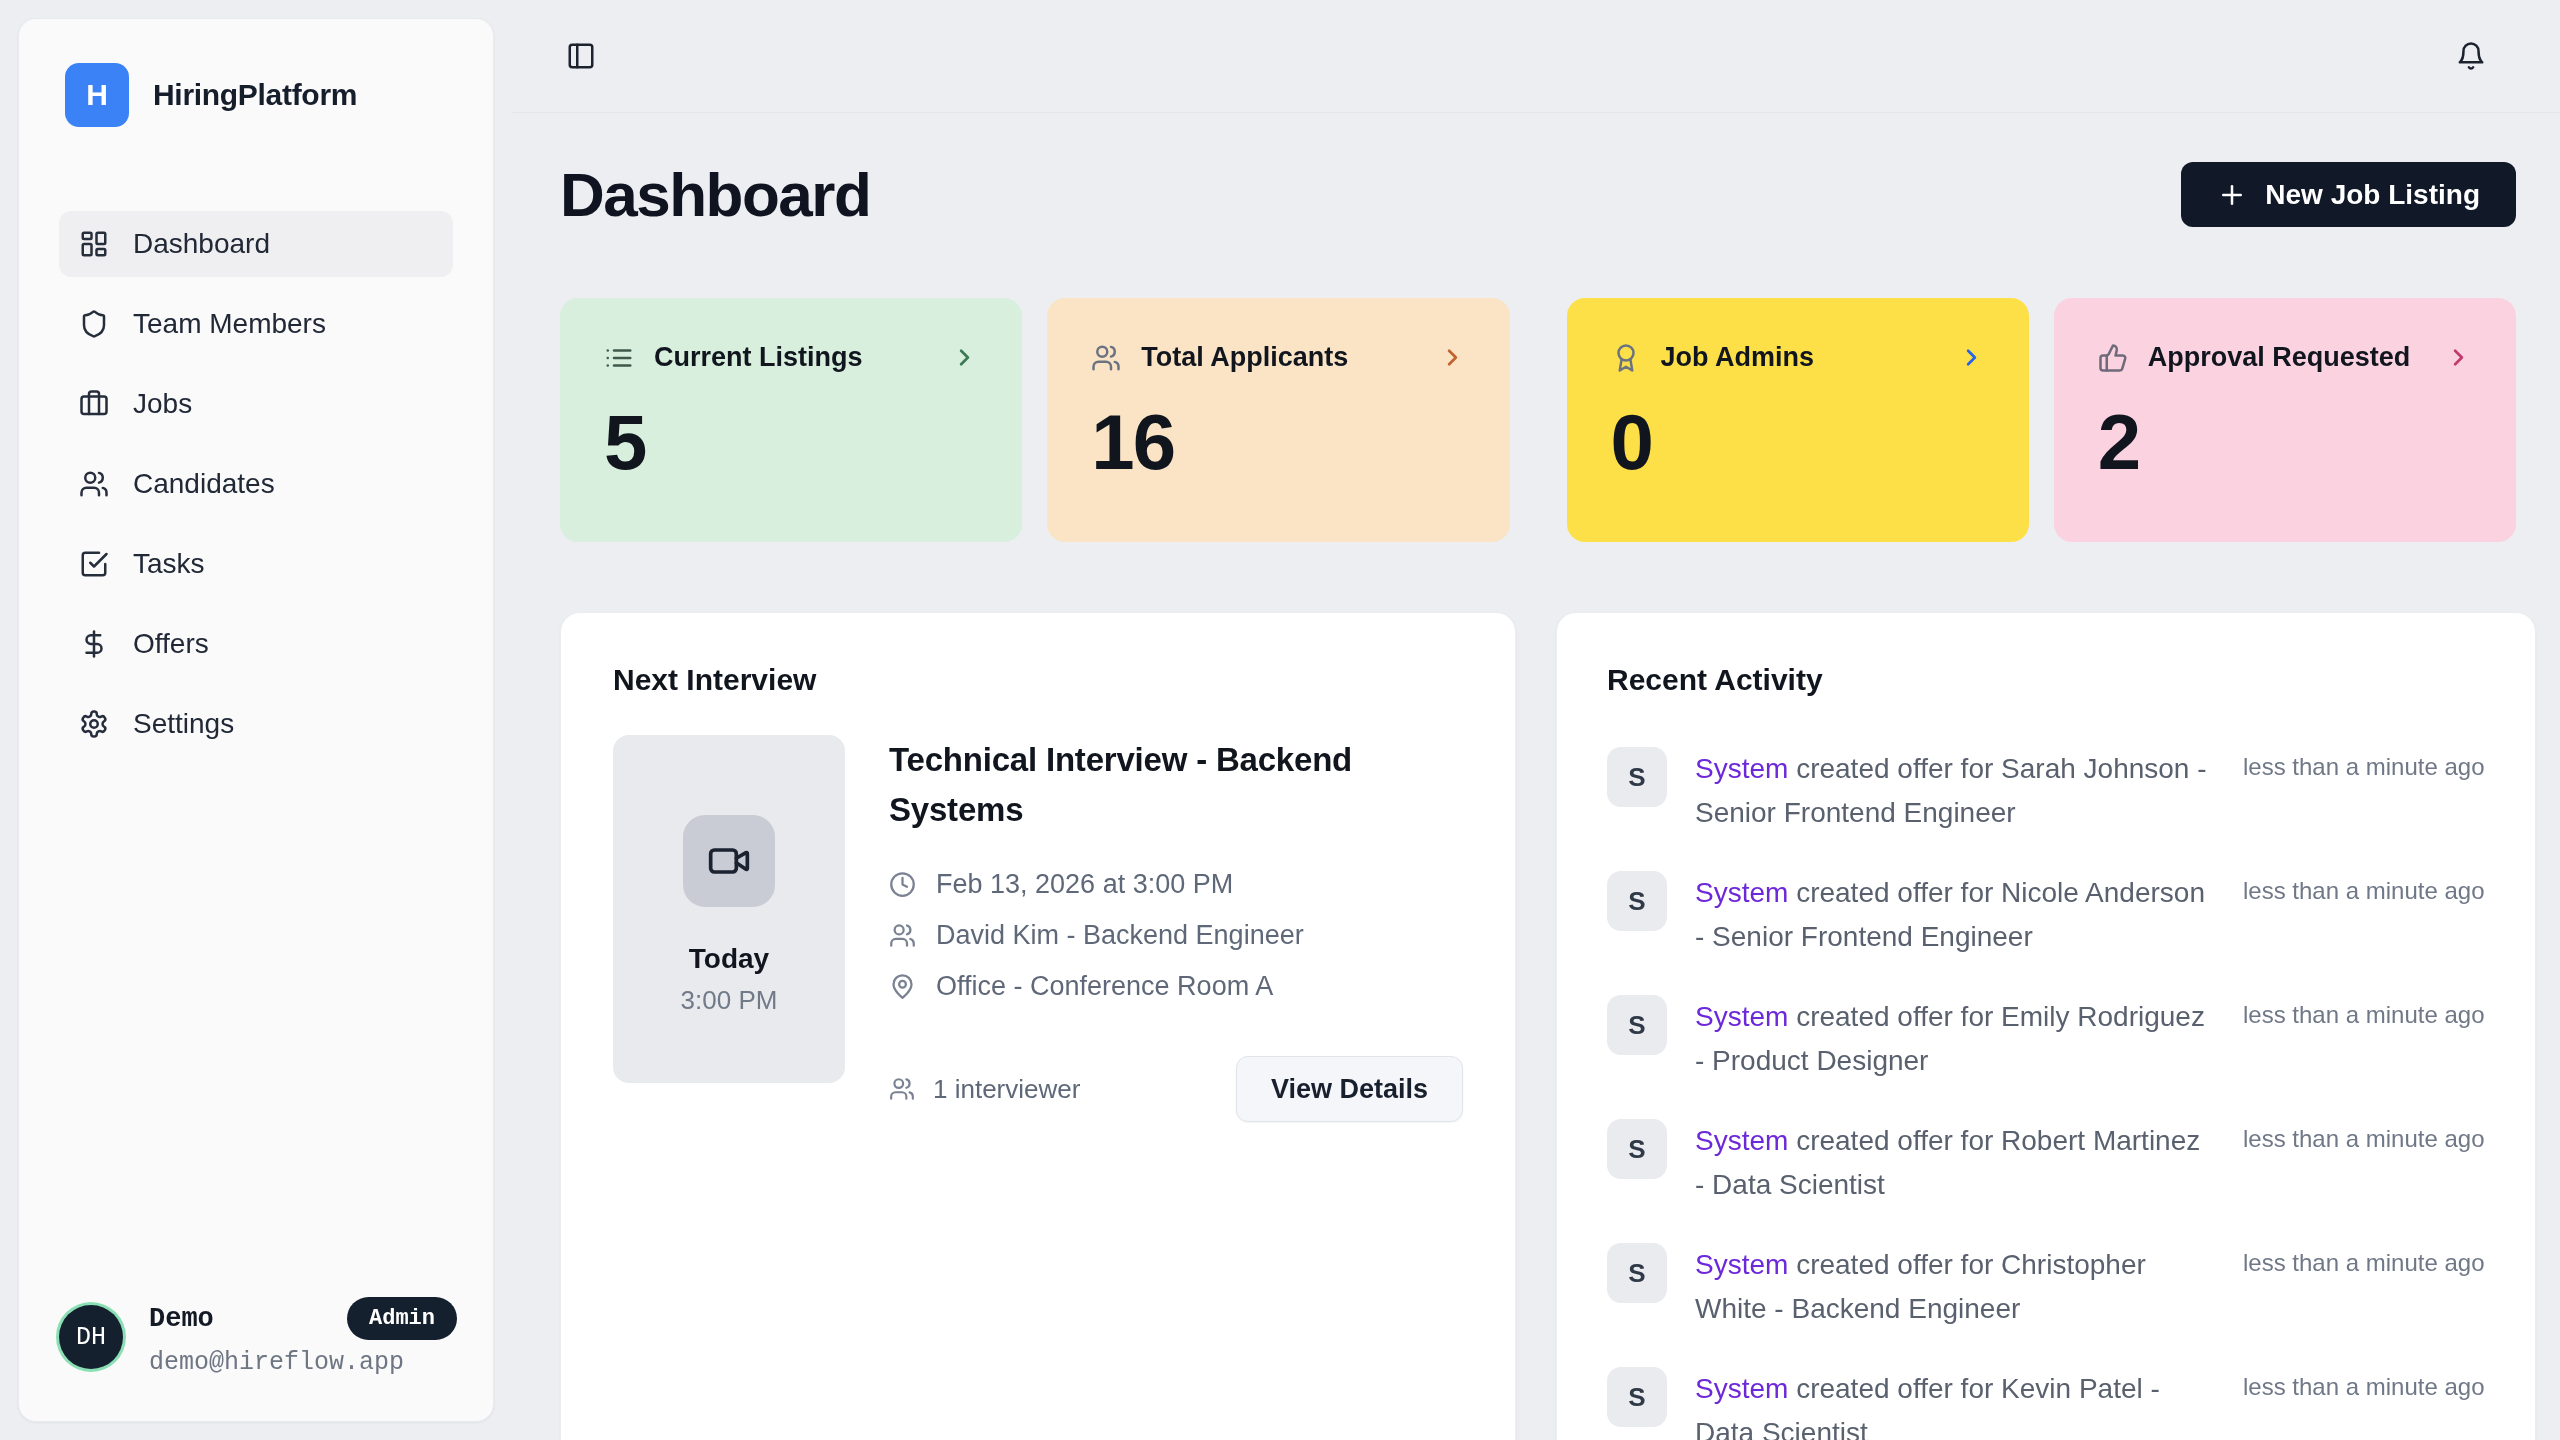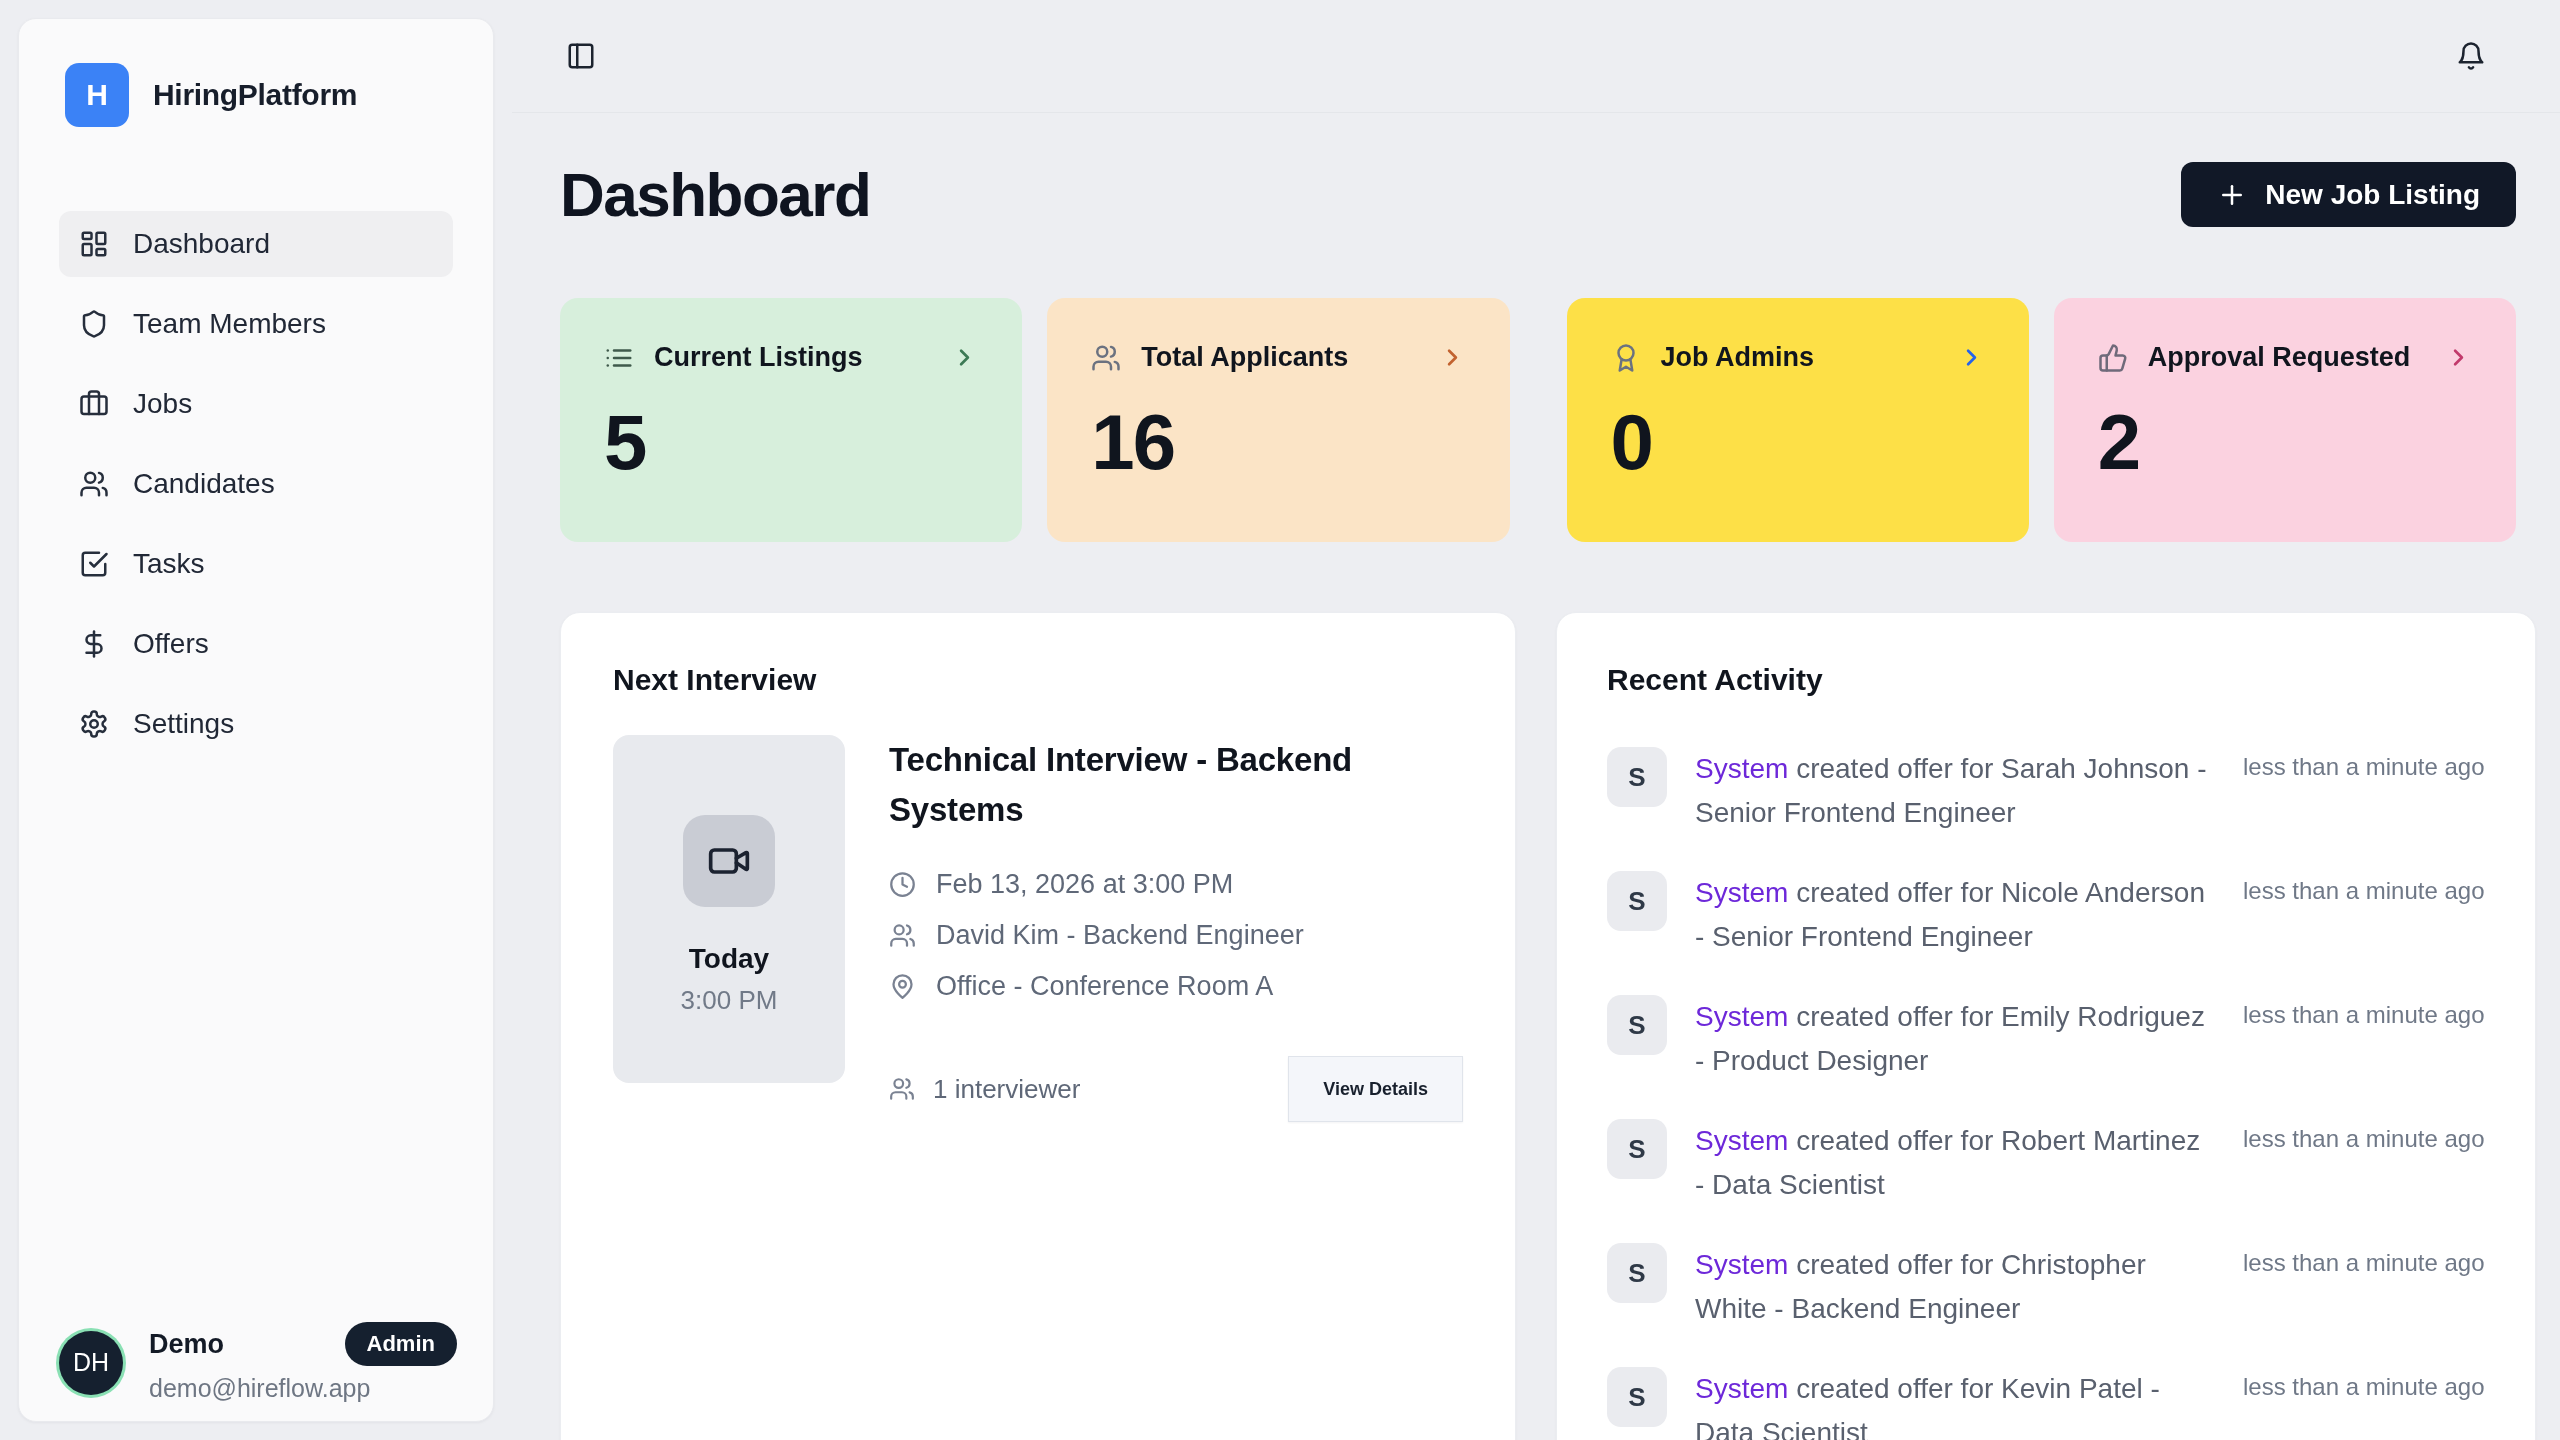--- a/index.html
+++ b/index.html
@@ -19,21 +19,21 @@
   }
   .brand{ display:flex; align-items:center; gap:24px; padding:44px 24px 0 46px; }
   .logo{ width:64px; height:64px; border-radius:14px; background:#3b82f6; color:#fff;
     display:flex; align-items:center; justify-content:center; font-size:30px; font-weight:700; flex:none;}
   .brand-name{ font-size:30px; font-weight:700; color:#171e2b; letter-spacing:-0.3px; }
   .nav{ display:flex; flex-direction:column; gap:14px; padding:0 40px; margin-top:84px; }
   .nav-item{ display:flex; align-items:center; gap:24px; height:66px; padding:0 20px;
     border-radius:12px; font-size:28px; color:#212836; cursor:pointer; }
   .nav-item.active{ background:#efeff1; }
   .nav-item svg{ width:30px; height:30px; color:#262e3c; flex:none; }
-  .sidebar-footer{ margin-top:auto; padding:0 36px 18px 40px; display:flex; align-items:center; gap:26px; }
+  .sidebar-footer{ margin-top:auto; padding:0 36px 44px 40px; display:flex; align-items:center; gap:26px;font-family:Liberation Mono, monospace; }
   .avatar{ width:64px; height:64px; border-radius:50%; background:#15202f; color:#fff;
     display:flex; align-items:center; justify-content:center; font-size:25px; font-weight:500;
     box-shadow:0 0 0 3px #8ae0b4; flex:none; }
   .user-meta{ flex:1; display:flex; flex-direction:column; gap:8px; min-width:0; }
   .user-top{ display:flex; align-items:center; }
   .user-name{ font-size:27px; font-weight:700; color:#131a26; }
   .role-badge{ margin-left:auto; background:#15202f; color:#fff; font-size:22px; font-weight:700;
     padding:9px 22px; border-radius:999px; }
   .user-email{ font-size:25px; color:#6e7683; }
 
@@ -78,21 +78,21 @@
   .interview-info{ flex:1; display:flex; flex-direction:column; }
   .interview-title{ margin:0; font-size:33px; font-weight:600; line-height:50px; max-width:480px;
     letter-spacing:-0.2px; color:#10151e; }
   .details{ margin-top:14px; }
   .detail-row{ display:flex; align-items:center; gap:20px; font-size:27px; color:#5f6878; margin-top:20px; }
   .detail-row svg{ width:27px; height:27px; color:#7a8292; flex:none; }
   .interview-footer{ display:flex; align-items:center; margin-top:54px;justify-content:space-between; }
   .interviewers{ display:flex; align-items:center; gap:18px; font-size:26px; color:#5f6878; }
   .interviewers svg{ width:26px; height:26px; color:#7a8292; }
   .secondary-btn{ margin-left:auto; height:66px; padding:0 34px; background:#f4f6fa;
-    border:1px solid #e0e4eb; border-radius:0; font-size:18px; font-weight:600; color:#18202d;
+    border:1px solid #e0e4eb; border-radius:12px; font-size:27px; font-weight:600; color:#18202d;
     font-family:inherit; cursor:pointer; box-shadow:0 1px 2px rgba(16,24,40,.05); }
 
   .activity-card{ flex:1; padding:50px 50px; }
   .activity-list{ margin-top:50px; display:flex; flex-direction:column; gap:36px; }
   .activity-item{ display:flex; gap:28px; align-items:flex-start; }
   .activity-avatar{ width:60px; height:60px; border-radius:14px; background:#eaebef;
     display:flex; align-items:center; justify-content:center; font-size:26px; font-weight:600; color:#2f3947; flex:none; }
   .activity-text{ width:520px; font-size:28px; line-height:44px; color:#59606e; }
   .activity-text .actor{ color:#6d28d9; font-weight:400; }
   .activity-time{ margin-left:auto; font-size:24px; color:#6f7887; white-space:nowrap; padding-top:6px; }

